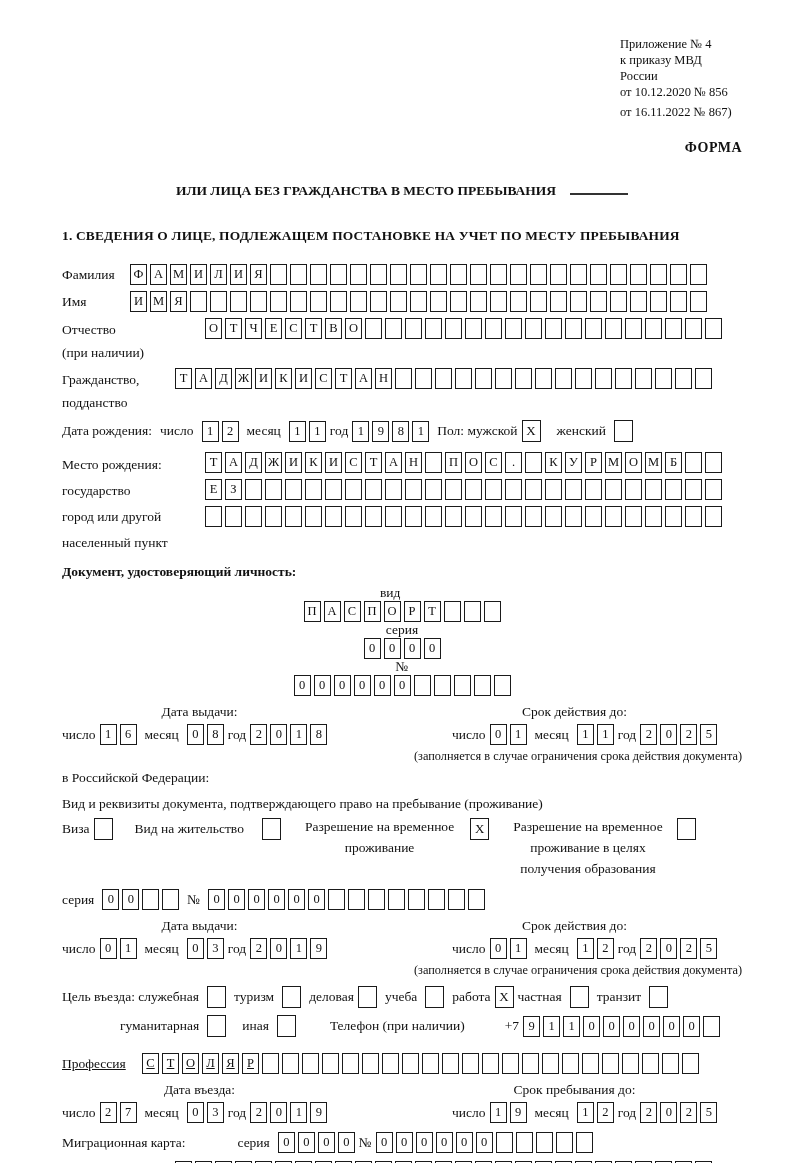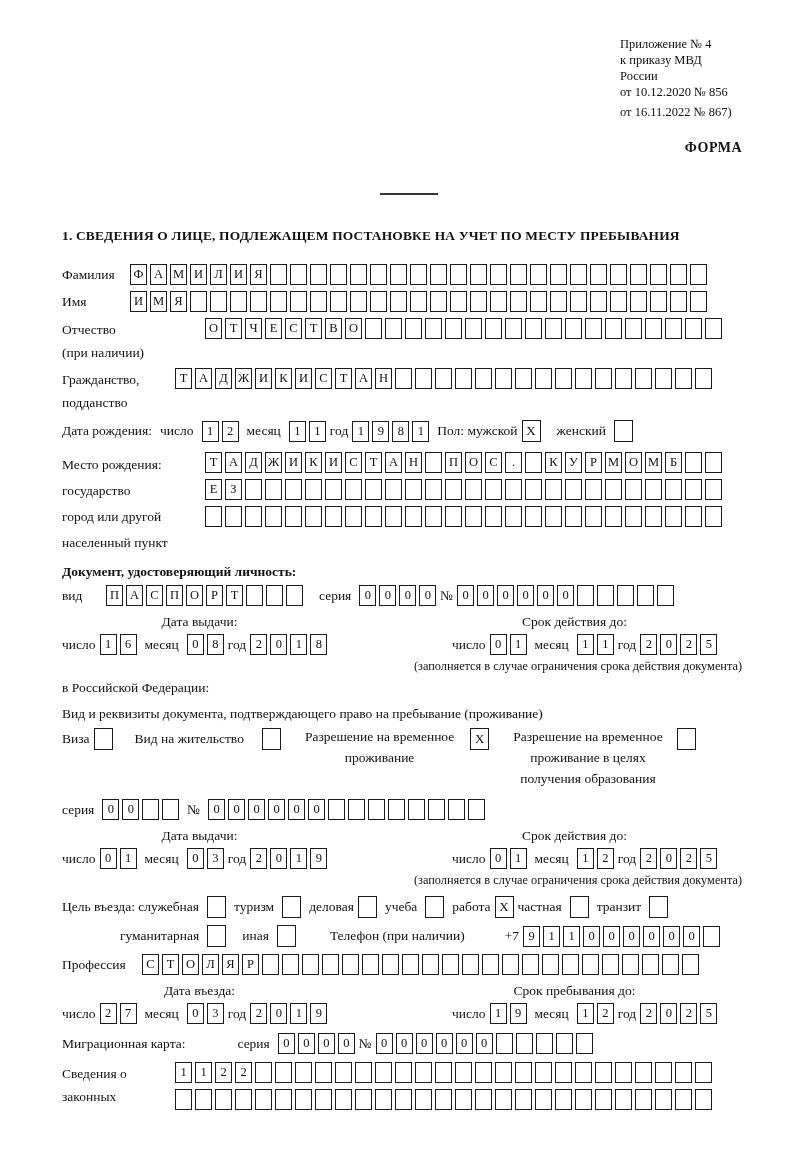--- a/index.html
+++ b/index.html
@@ -62,21 +62,21 @@
     <div>Приложение № 4</div>
     <div>к приказу МВД России</div>
     <div>от 10.12.2020 № 856</div>
     <div class="gap"></div>
     <div>от 16.11.2022 № 867)</div>
   </div>
   <div class="forma">ФОРМА</div>
 
   <div class="title">
     <div>
-      <span class="blank-line"></span>
+      <span>ИЛИ ЛИЦА БЕЗ ГРАЖДАНСТВА В МЕСТО ПРЕБЫВАНИЯ</span><span class="blank-line"></span>
     </div>
   </div>
 
   <div class="sec-heading">1. СВЕДЕНИЯ О ЛИЦЕ, ПОДЛЕЖАЩЕМ ПОСТАНОВКЕ НА УЧЕТ ПО МЕСТУ ПРЕБЫВАНИЯ</div>
 
   <div class="row" style="margin-top:20px;">
     <span class="lbl label-col" style="width:68px;">Фамилия</span>
     <span class="cells">
         <span class="cell">Ф</span>
         <span class="cell">А</span>
@@ -342,21 +342,21 @@
           <span class="cell"></span>
           <span class="cell"></span>
           <span class="cell"></span>
           <span class="cell"></span>
         </span>
     </span>
   </div>
 
   <div class="center-bold">Документ, удостоверяющий личность:</div>
 
-  <div class="row" style="margin-top:5px;">
+  <div class="row" style="margin-top:5px;flex-direction:column;">
     <span class="lbl label-col" style="width:44px;">вид</span>
     <span class="cells">
         <span class="cell">П</span>
         <span class="cell">А</span>
         <span class="cell">С</span>
         <span class="cell">П</span>
         <span class="cell">О</span>
         <span class="cell">Р</span>
         <span class="cell">Т</span>
         <span class="cell"></span>
@@ -614,21 +614,21 @@
         <span class="cell">0</span>
         <span class="cell">0</span>
         <span class="cell">0</span>
         <span class="cell">0</span>
         <span class="cell">0</span>
         <span class="cell">0</span>
         <span class="cell"></span>
       </span>
   </div>
 
-  <div class="row" style="margin-top:7px;">
+  <div class="row" style="margin-top:16px;text-decoration:underline;">
     <span class="lbl label-col" style="width:80px;">Профессия</span>
     <span class="cells">
         <span class="cell">С</span>
         <span class="cell">Т</span>
         <span class="cell">О</span>
         <span class="cell">Л</span>
         <span class="cell">Я</span>
         <span class="cell">Р</span>
         <span class="cell"></span>
         <span class="cell"></span>

